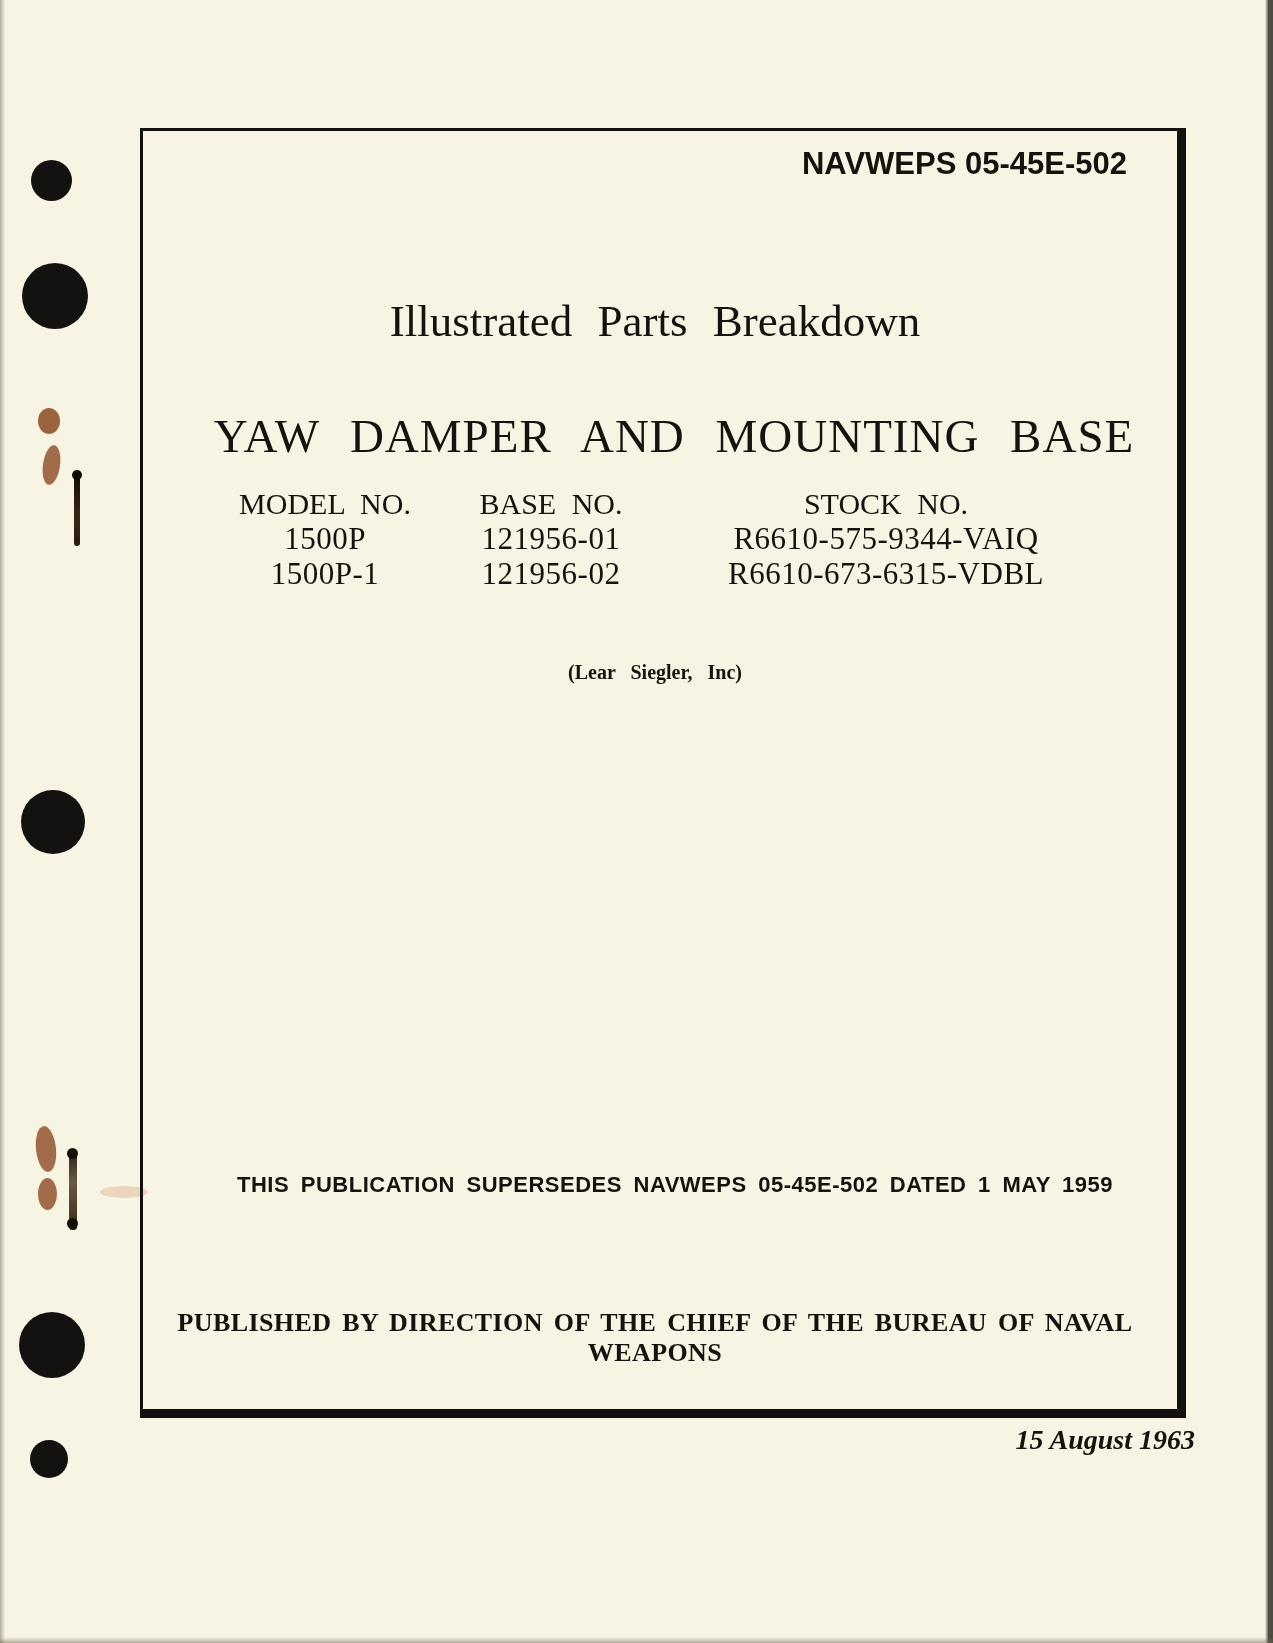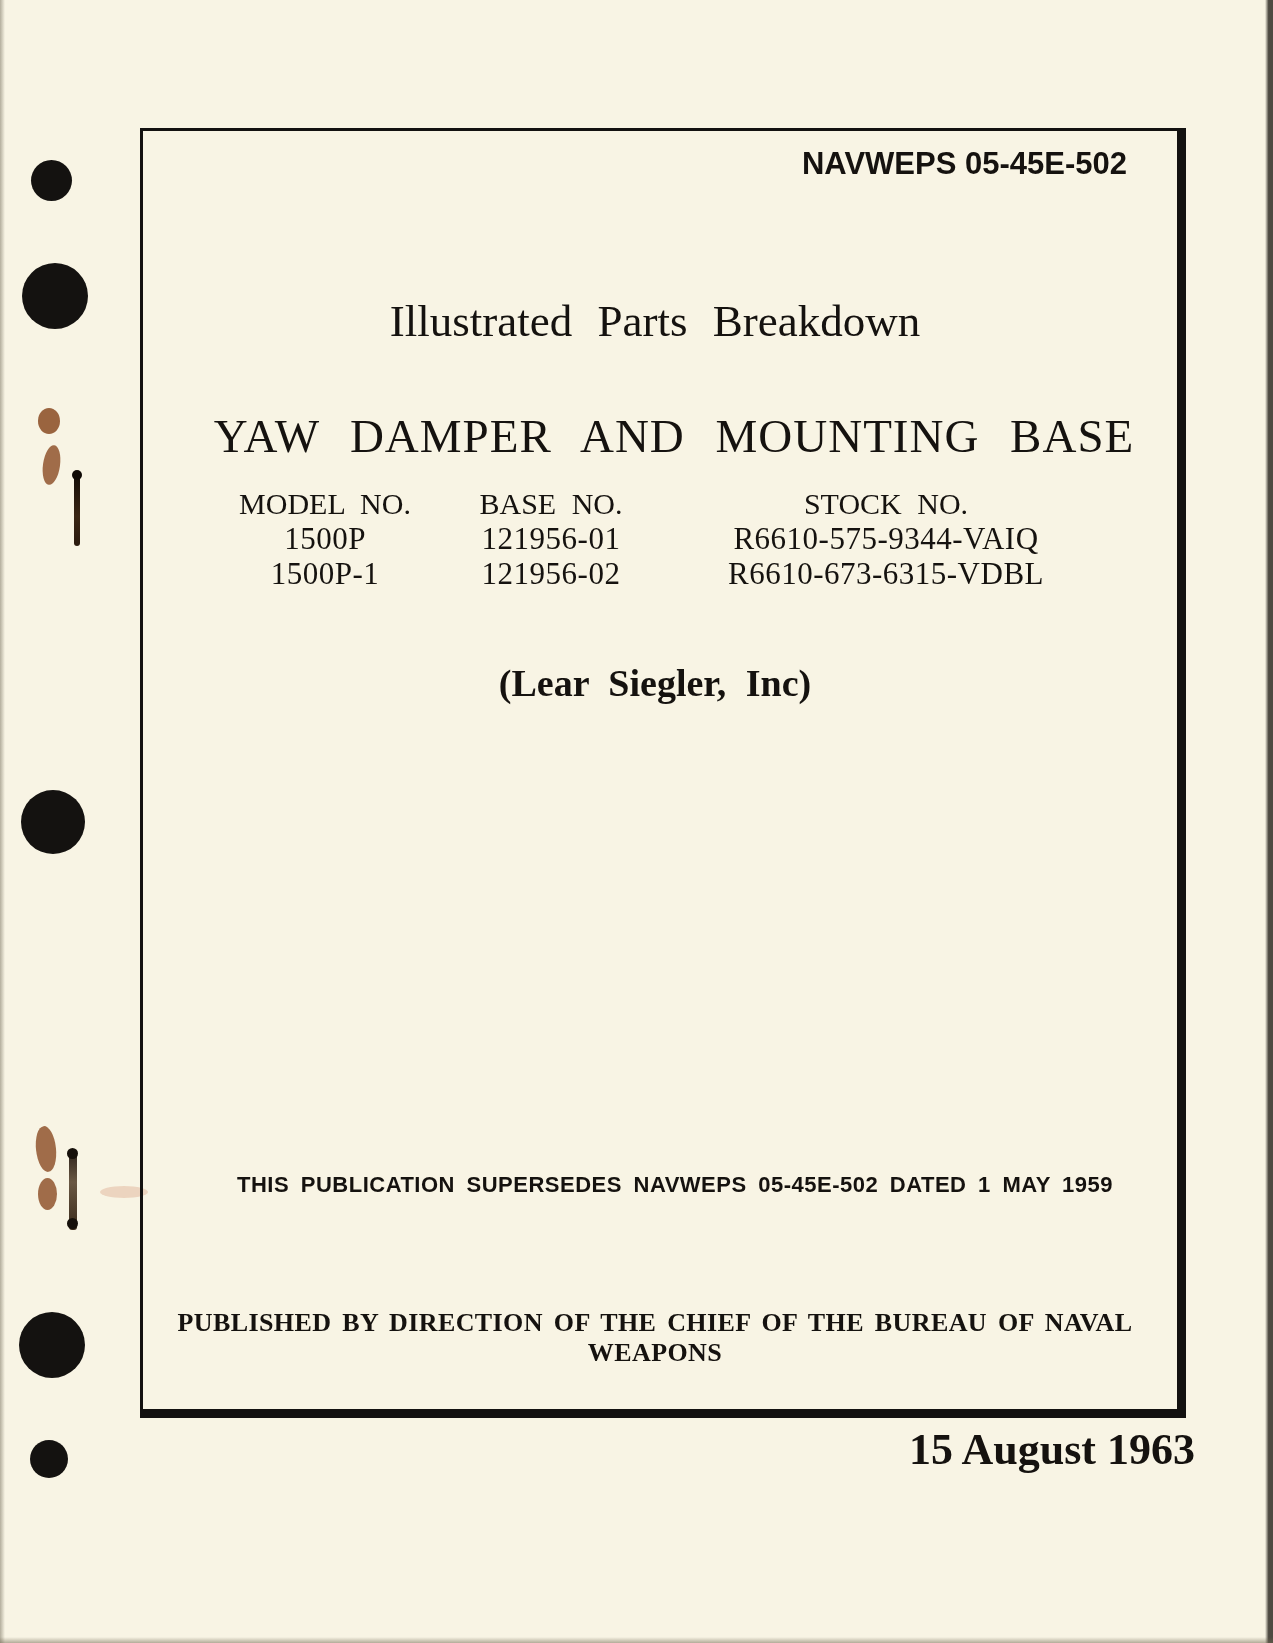--- a/index.html
+++ b/index.html
@@ -59,29 +59,29 @@
   .subtitle { top:148px; font-size:45px; font-weight:normal; word-spacing:14px; }
   .title    { top:262px; font-size:47px; font-weight:normal; word-spacing:18px; letter-spacing:1px;padding-left:19px; }
 
   .tcol { position:absolute; text-align:center; top:355px; }
   .tcol .th { font-size:30px; word-spacing:8px; line-height:35px; }
   .tcol .td { font-size:31px; letter-spacing:.5px; line-height:35px; }
   .tcol-model { left:52px;  width:260px; }
   .tcol-part  { left:288px; width:240px; }
   .tcol-stock { left:543px; width:400px; }
 
-  .manufacturer { top:514px; font-size:38px; font-weight:bold; word-spacing:10px; }
+  .manufacturer { top:514px; font-size:20px; font-weight:bold; word-spacing:10px; }
 
   .supersedes { top:1025px; font-family:"Liberation Sans", sans-serif; font-weight:600;
     font-size:22px; letter-spacing:.5px; word-spacing:5px;padding-left:20px; }
   .published  { top:1161px; font-family:Liberation Serif, serif; font-weight:600;
     font-size:26px; letter-spacing:.4px; word-spacing:4px; }
 
   .date { position:absolute; top:1424px; right:78px;
-    font-weight:bold; font-size:44px;text-align:right; }
+    font-style:italic; font-weight:bold; font-size:28px;text-align:right; }
 </style>
 </head>
 <body>
 
 <div class="page">
 
   <div class="edge-left"></div>
   <div class="edge-right"></div>
   <div class="edge-bottom"></div>
 

